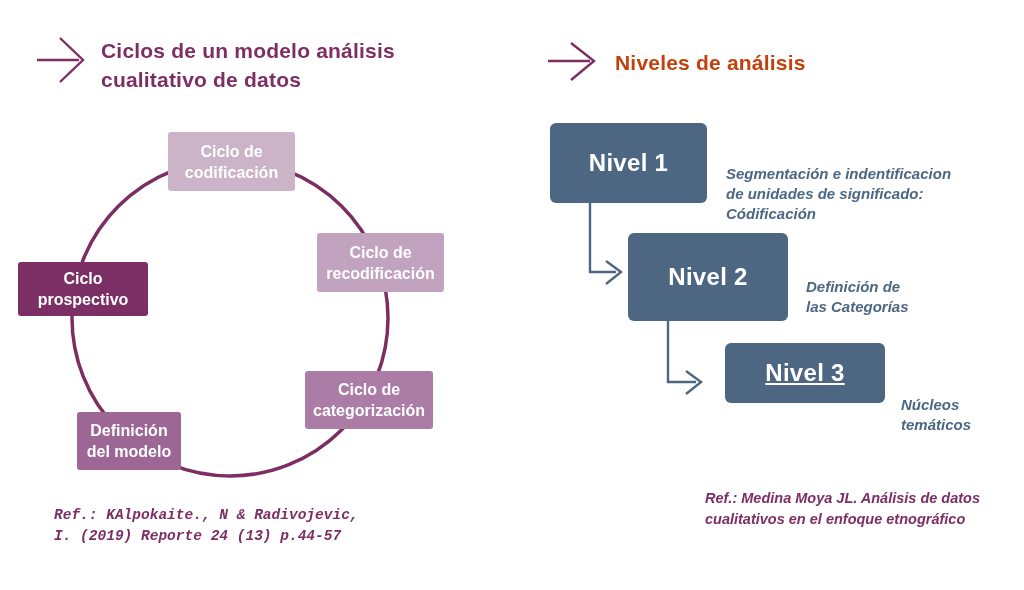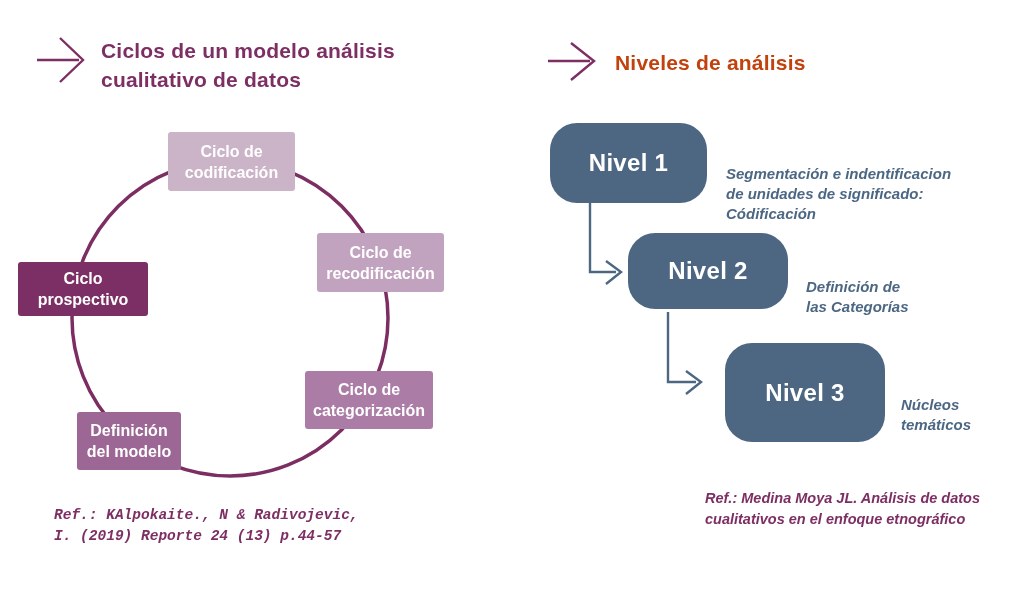--- a/index.html
+++ b/index.html
@@ -24,27 +24,27 @@
     display:flex; align-items:center; justify-content:center;
     text-align:center; white-space:pre-line;
   }
   #box-codificacion   { left:168px; top:132px; width:127px; height:59px; }
   #box-recodificacion { left:317px; top:233px; width:127px; height:59px; }
   #box-prospectivo    { left:18px;  top:262px; width:130px; height:54px; }
   #box-categorizacion { left:305px; top:371px; width:128px; height:58px; }
   #box-definicion     { left:77px;  top:412px; width:104px; height:58px; }
 
   .nivel-box {
-    position:absolute; border-radius:27px; color:#ffffff;
+    position:absolute; border-radius:6px; color:#ffffff;
     font-weight:bold; font-size:24px; letter-spacing:.3px;
     display:flex; align-items:center; justify-content:center;
   }
   #nivel-1 { left:550px; top:123px; width:157px; height:80px; }
-  #nivel-2 { left:628px; top:233px; width:160px; height:76px; }
-  #nivel-3 { left:725px; top:343px; width:160px; height:99px; }
+  #nivel-2 { left:628px; top:233px; width:160px; height:88px; }
+  #nivel-3 { left:725px; top:343px; width:160px; height:60px;text-decoration:underline; }
 
   .annotation {
     position:absolute; font-weight:bold; font-style:italic;
     font-size:15px; line-height:20px; white-space:pre-line;margin-top:24px;
   }
   #ann-1 { left:726px; top:140px; }
   #ann-2 { left:806px; top:253px; }
   #ann-3 { left:901px; top:371px; }
 
   .reference {

